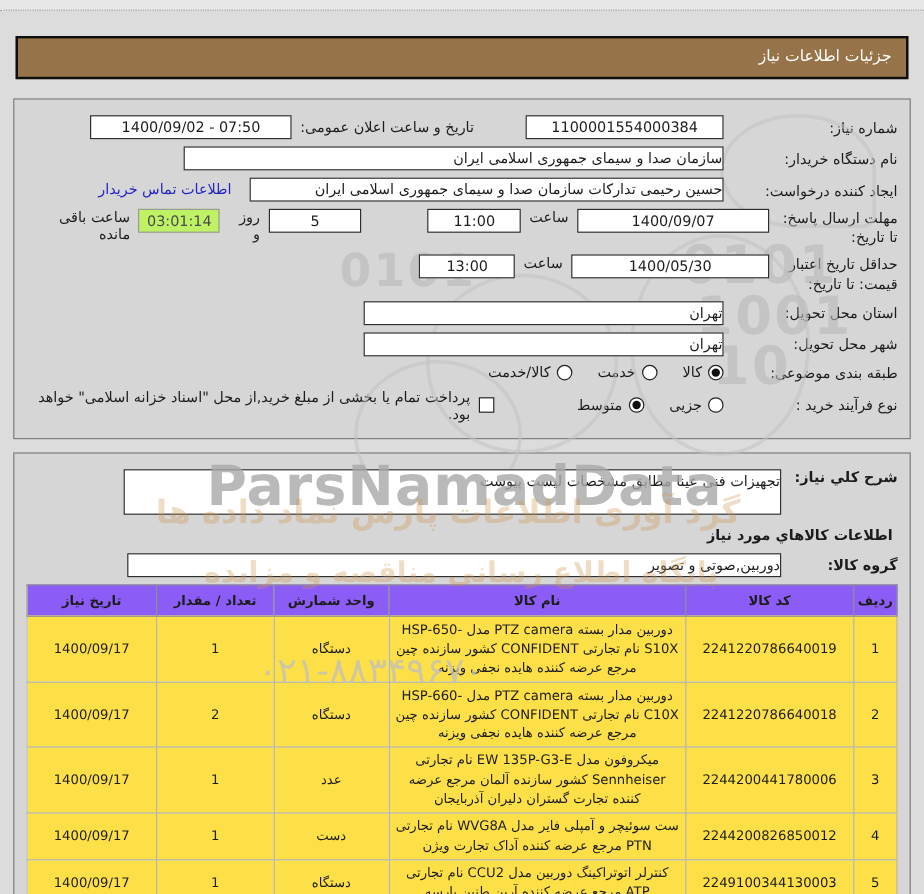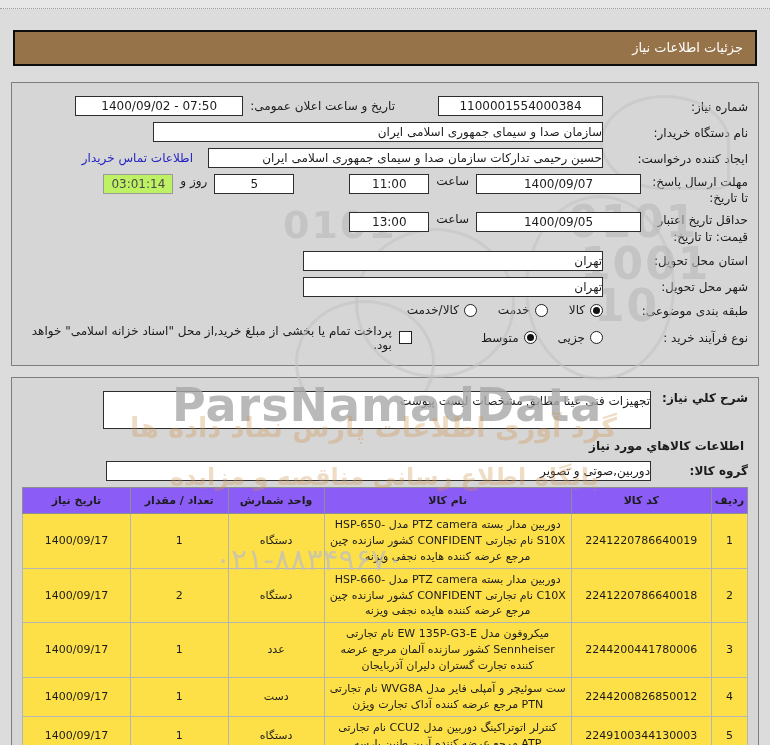--- a/index.html
+++ b/index.html
@@ -109,25 +109,26 @@
   </div>
 
   <div class="frow top">
     <span class="flabel-narrow">مهلت ارسال پاسخ: تا تاریخ:</span>
     <div class="inp num w165">1400/09/07</div>
     <span>ساعت</span>
     <div class="inp num w80">11:00</div>
     <div class="inp num w80 gap-lg">5</div>
     <span>روز و</span>
     <div class="timer">03:01:14</div>
+    <span>ساعت باقی مانده</span>
   </div>
 
   <div class="frow top">
     <span class="flabel-narrow">حداقل تاریخ اعتبار قیمت: تا تاریخ:</span>
-    <div class="inp num w165">1400/09/05</div>
+    <div class="inp num w165">1400/05/30</div>
     <span>ساعت</span>
     <div class="inp num w80">13:00</div>
   </div>
 
   <div class="frow">
     <span class="flabel">استان محل تحویل:</span>
     <div class="inp w300">تهران</div>
   </div>
 
   <div class="frow">

